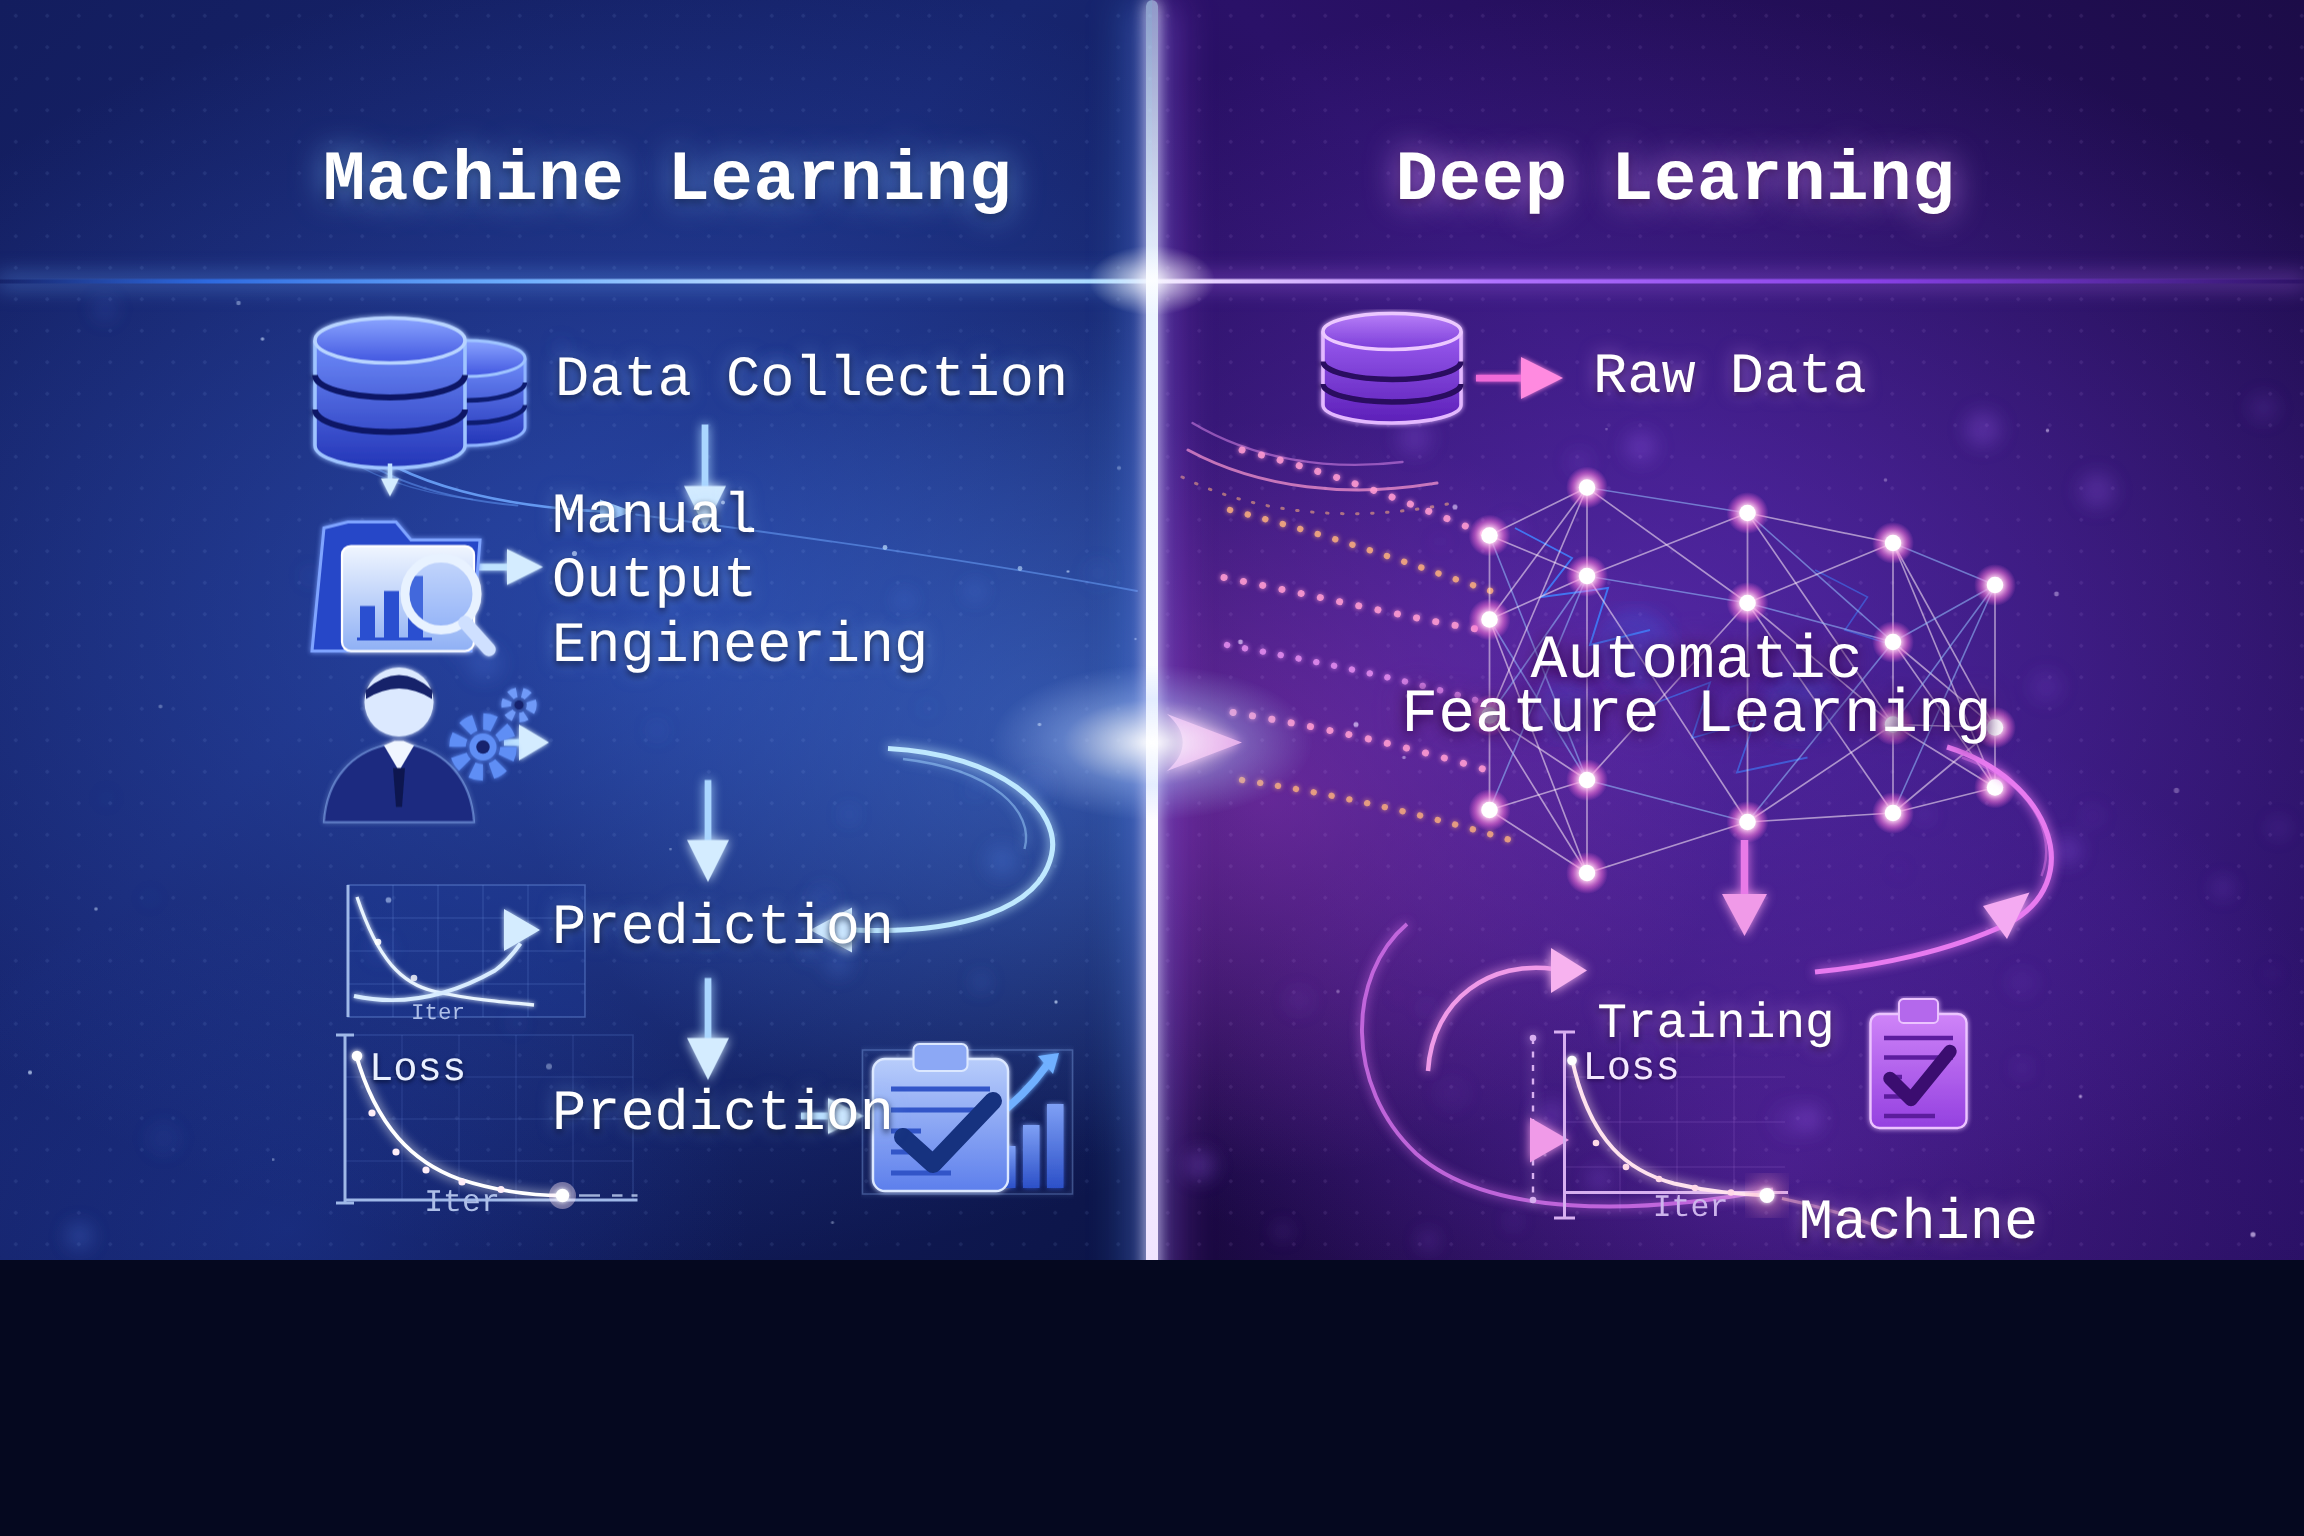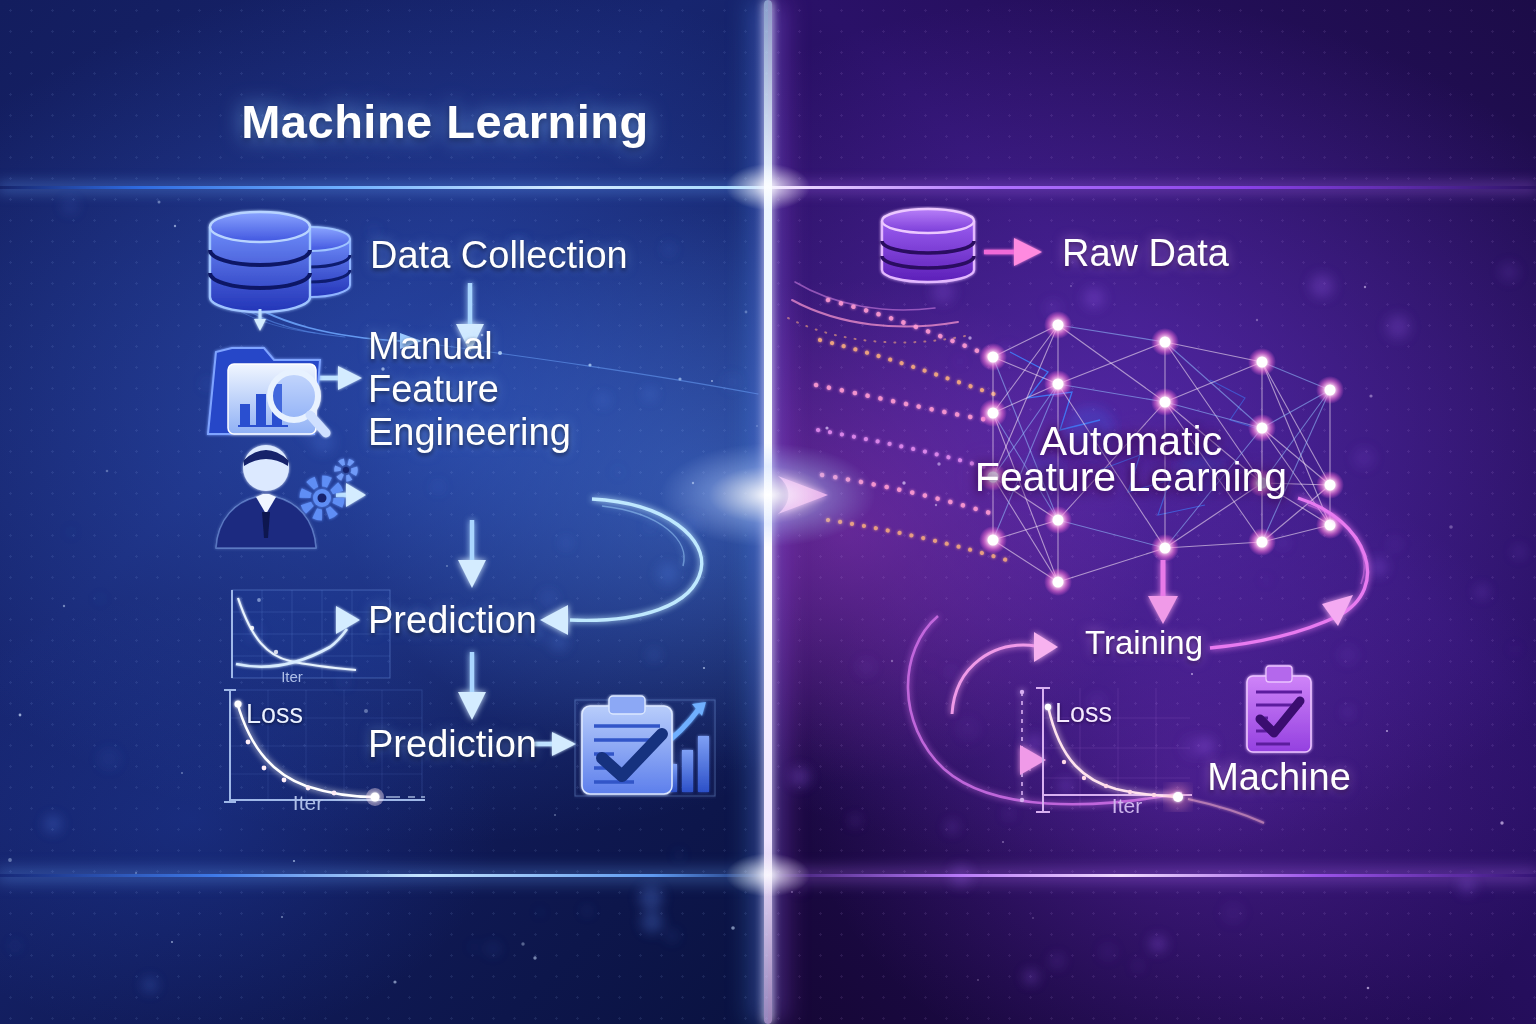--- a/index.html
+++ b/index.html
@@ -1,17 +1,17 @@
 <!DOCTYPE html>
 <html><head>
 <meta charset="utf-8">
 <style>
   html,body{margin:0;padding:0;background:#05081f;}
-  #stage{position:relative;width:1536px;height:1024px;overflow:hidden;
-         font-family:Liberation Sans, sans-serif;background:#0a1040;}
+  #stage{position:relative;width:1536px;height:840px;overflow:hidden;
+         font-family:Liberation Mono, monospace;background:#0a1040;}
   .half{position:absolute;top:0;height:1024px;}
   #half-l{left:0;width:768px;background:
     radial-gradient(900px 620px at 58% 40%, rgba(60,110,230,.48), rgba(0,0,0,0) 70%),
     radial-gradient(520px 400px at 92% 48%, rgba(100,160,255,.38), rgba(0,0,0,0) 70%),
     radial-gradient(440px 320px at 25% 80%, rgba(40,80,200,.28), rgba(0,0,0,0) 70%),
     linear-gradient(135deg,#131d5e 0%,#17256f 38%,#101a56 70%,#0a1240 100%);}
   #half-l::after{content:'';position:absolute;inset:0;
     background-image:radial-gradient(rgba(160,190,255,.10) 1px, rgba(0,0,0,0) 1.3px);
     background-size:21px 21px;}
   #half-r{left:768px;width:768px;background:
@@ -36,21 +36,21 @@
   #cross-top{left:712px;top:156px;width:112px;height:62px;background:radial-gradient(closest-side, rgba(255,255,255,.85), rgba(0,0,0,0) 75%);}
   #cross-bot{left:712px;top:846px;width:112px;height:58px;background:radial-gradient(closest-side, rgba(255,255,255,.8), rgba(0,0,0,0) 75%);}
   .lbl{position:absolute;color:#ffffff;white-space:nowrap;}
   .title{font-size:47px;font-weight:bold;letter-spacing:.5px;transform:translate(-50%,-50%);
          text-shadow:0 0 22px rgba(130,190,255,.8), 0 2px 6px rgba(0,10,50,.8);}
   .title-r{text-shadow:0 0 22px rgba(220,150,255,.8), 0 2px 6px rgba(30,0,60,.8);}
   .step{font-size:38px;transform:translateY(-50%);line-height:1.13;
         text-shadow:0 0 12px rgba(150,200,255,.5), 0 2px 4px rgba(0,10,40,.85);}
   .step-r{text-shadow:0 0 12px rgba(230,170,255,.55), 0 2px 4px rgba(30,0,60,.85);}
   .wrap2{white-space:normal;}
-  .center{transform:translate(-50%,-50%);}
+  .center{transform:translate(-50%,-50%);margin-top:40px;}
   .netcap{font-size:41px;transform:translate(-50%,-50%);
         text-shadow:0 0 14px rgba(60,10,90,.9), 0 2px 8px rgba(40,0,70,.9), 0 0 22px rgba(255,170,255,.35);}
   .axis{font-size:27px;color:#e9f0ff;transform:translateY(-50%);text-shadow:0 1px 3px rgba(0,10,40,.8);}
   .axis-r{color:#f4e8ff;text-shadow:0 1px 3px rgba(30,0,60,.8);}
   .iter{font-size:21px;color:#aebfe8;transform:translate(-50%,-50%);}
   .iter-r{color:#cdb4ec;}
   .icon{position:absolute;}
 </style>
 </head>
 <body>
@@ -601,23 +601,24 @@
       <g filter="url(#g2)">
         <rect x="5" y="12" width="64" height="76" rx="6" fill="url(#cbP)" stroke="#ecc4ff" stroke-width="1.6"></rect>
         <rect x="24" y="2" width="26" height="16" rx="3" fill="#b468ec" stroke="#ecc4ff" stroke-width="1.3"></rect>
         <path d="M 14 28 H 60 M 14 41 H 60 M 14 54 H 26 M 14 67 H 26 M 14 80 H 48" stroke="#5c1f9e" stroke-width="3"></path>
         <path d="M 18 55 L 32 69 L 58 37" stroke="#3a1070" stroke-width="9" fill="none" stroke-linecap="round" stroke-linejoin="round"></path>
       </g>
     </svg>
   </div>
 
   <div class="lbl title" style="left:445px;top:121px">Machine Learning</div>
+  <div class="lbl title title-r" style="left:1117px;top:121px">Deep Learning</div>
 
   <div class="lbl step" style="left:370px;top:255px">Data Collection</div>
-  <div class="lbl step wrap2" style="left:368px;top:389px;width:252px">Manual Feature Engineering</div>
+  <div class="lbl step wrap2" style="left:368px;top:389px;width:252px">Manual Output Engineering</div>
   <div class="lbl step" style="left:368px;top:620px">Prediction</div>
   <div class="lbl step" style="left:368px;top:744px">Prediction</div>
 
   <div class="lbl axis" style="left:246px;top:714px">Loss</div>
   <div class="lbl iter" style="left:308px;top:803px">Iter</div>
   <div class="lbl iter" style="left:292px;top:676px;font-size:15px">Iter</div>
 
   <div class="lbl step step-r" style="left:1062px;top:253px">Raw Data</div>
   <div class="lbl netcap" style="left:1131px;top:441px">Automatic</div>
   <div class="lbl netcap" style="left:1131px;top:477px">Feature Learning</div>

